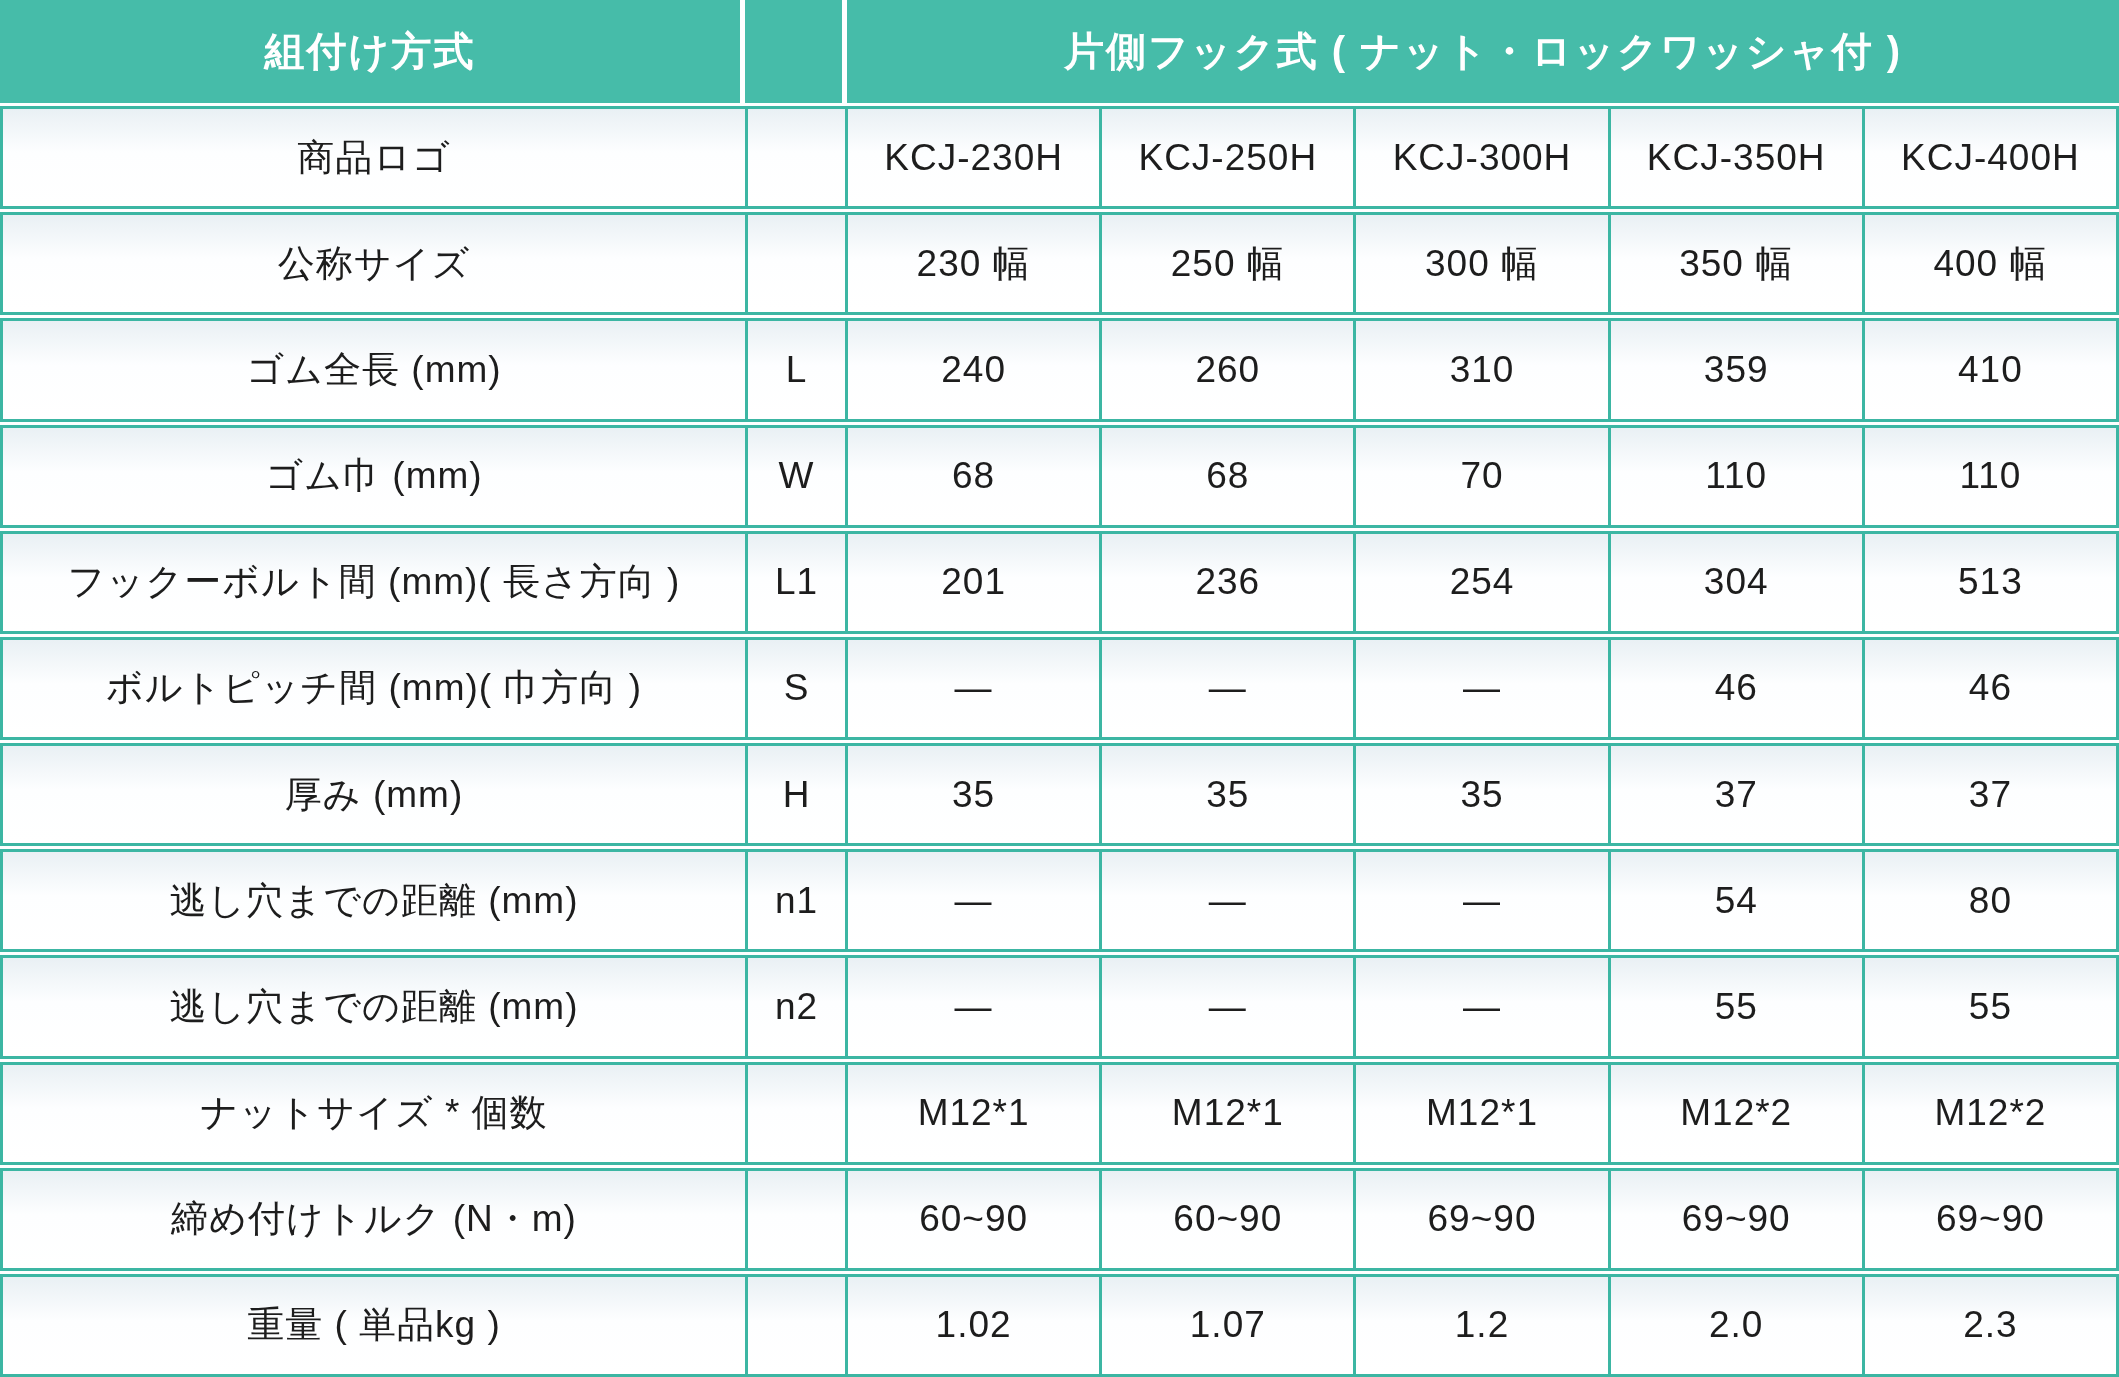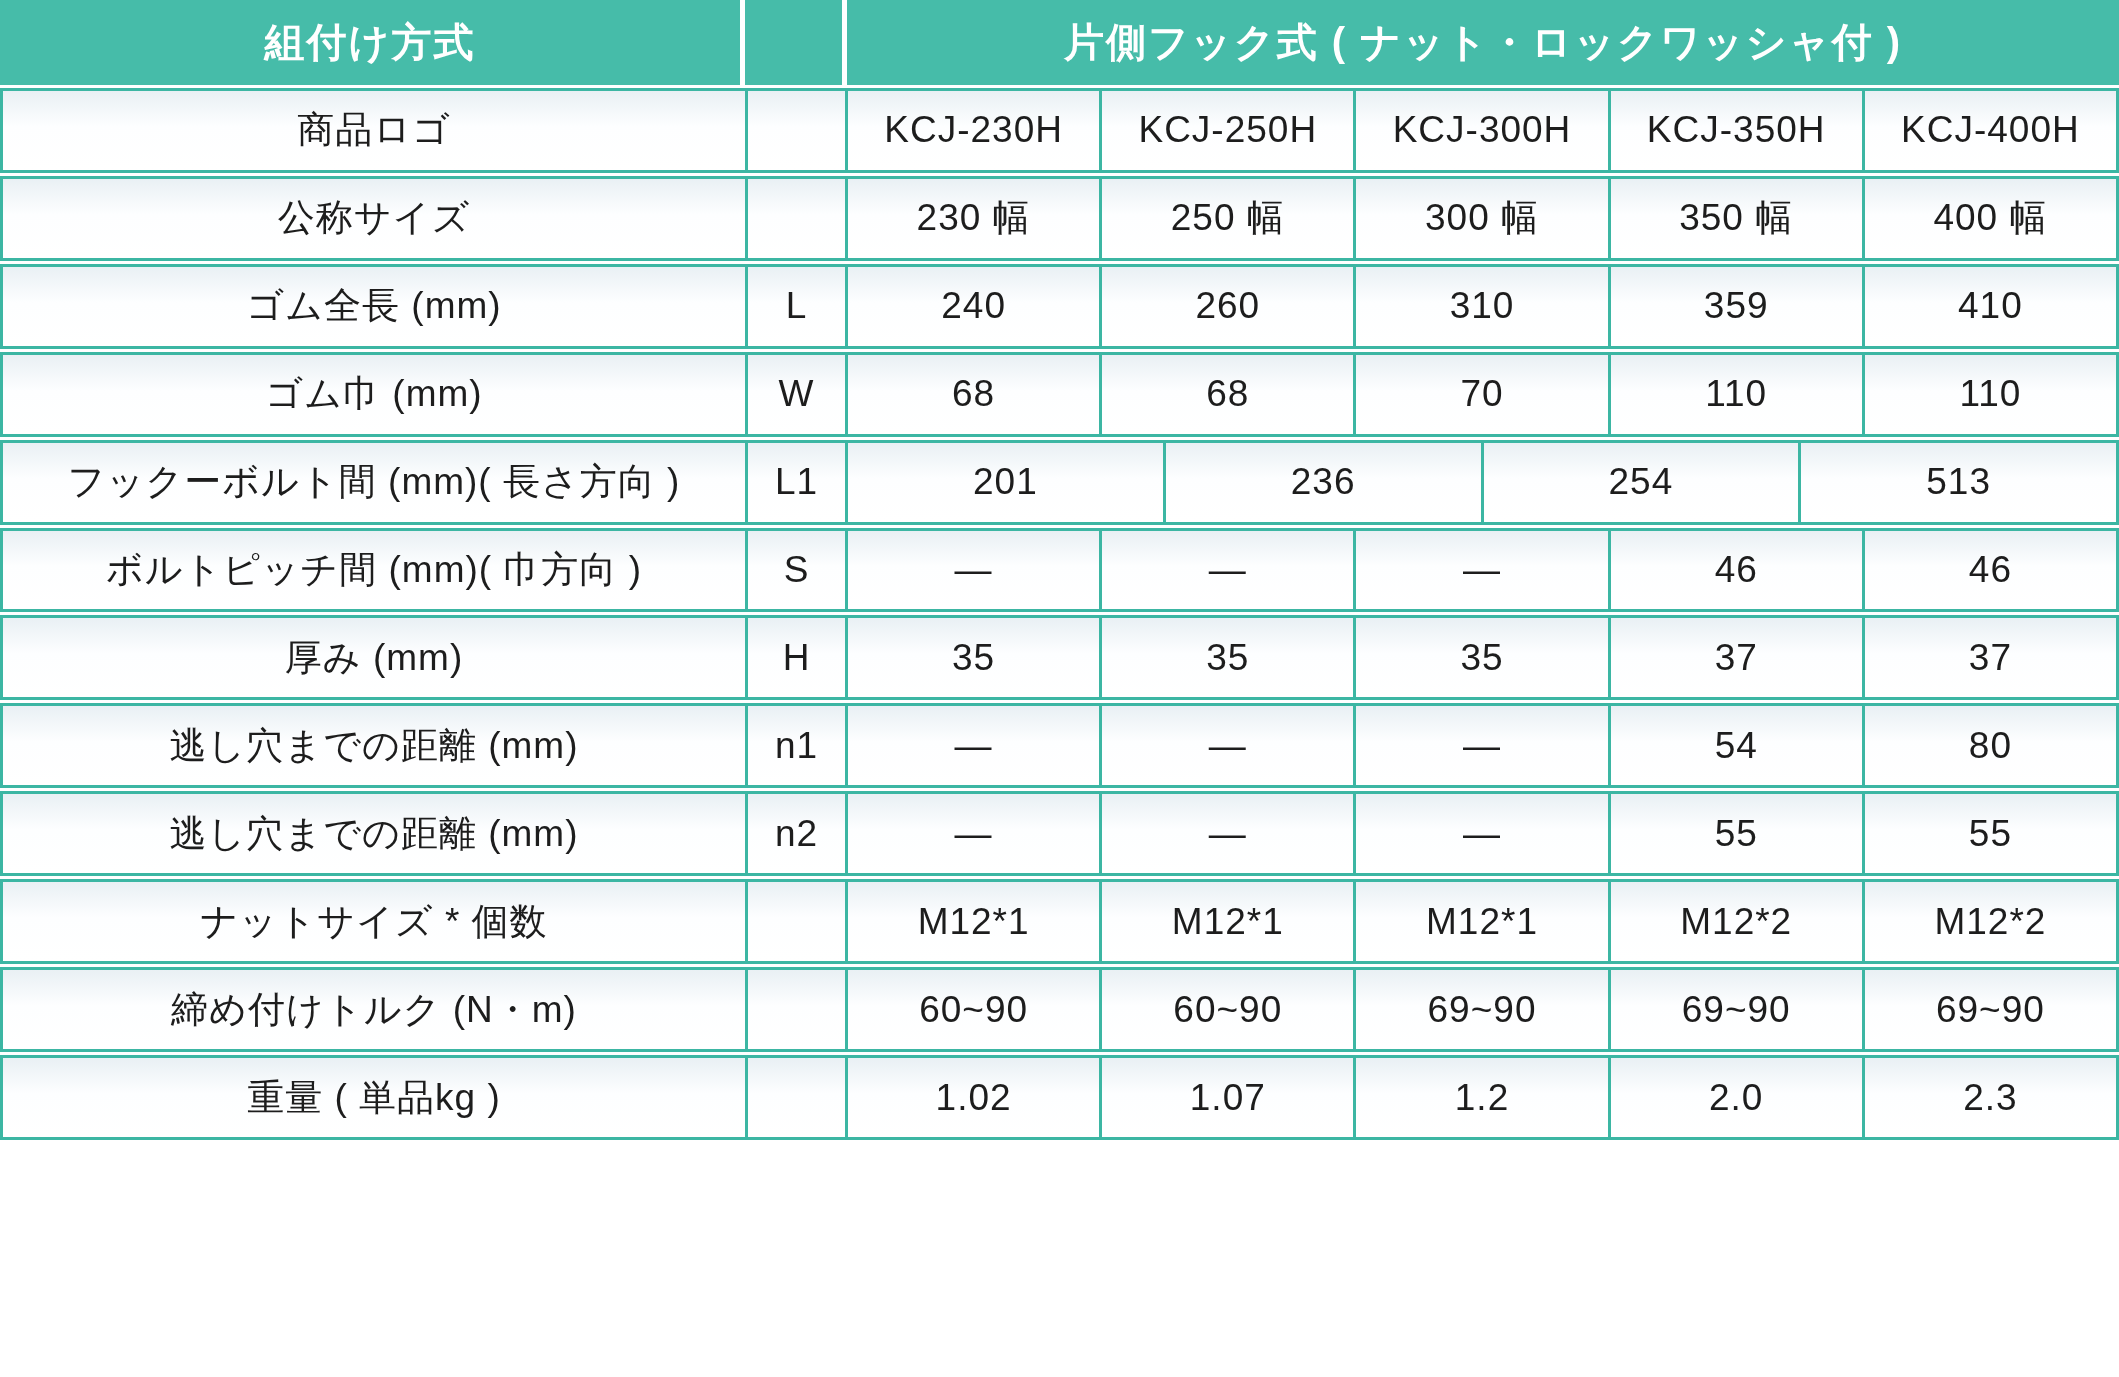--- a/index.html
+++ b/index.html
@@ -7,21 +7,21 @@
     --border:#3cb6a3;
     --grad-top:#e9f0f4;
     --text:#1d1d1d;
   }
   *{box-sizing:border-box;}
   html,body{margin:0;padding:0;background:#ffffff;}
   body{font-family:"Liberation Sans","DejaVu Sans",sans-serif;}
 
   #table{
     width:2119px;
-    height:1140px;
+    height:1377px;
     display:grid;
     grid-template-rows:repeat(13,1fr);
     row-gap:3px;
     background:#ffffff;
   }
 
   
   .header-row{
     display:flex;
     column-gap:5px;
@@ -108,20 +108,21 @@
       <div class="cell data-cell">70</div>
       <div class="cell data-cell">110</div>
       <div class="cell data-cell">110</div>
     </div>
     <div class="row">
       <div class="cell label-cell">フックーボルト間 (mm)( 長さ方向 )</div>
       <div class="cell sym-cell">L1</div>
       <div class="cell data-cell">201</div>
       <div class="cell data-cell">236</div>
       <div class="cell data-cell">254</div>
+      <div class="cell data-cell">304</div>
       <div class="cell data-cell">513</div>
     </div>
     <div class="row">
       <div class="cell label-cell">ボルトピッチ間 (mm)( 巾方向 )</div>
       <div class="cell sym-cell">S</div>
       <div class="cell data-cell">—</div>
       <div class="cell data-cell">—</div>
       <div class="cell data-cell">—</div>
       <div class="cell data-cell">46</div>
       <div class="cell data-cell">46</div>

